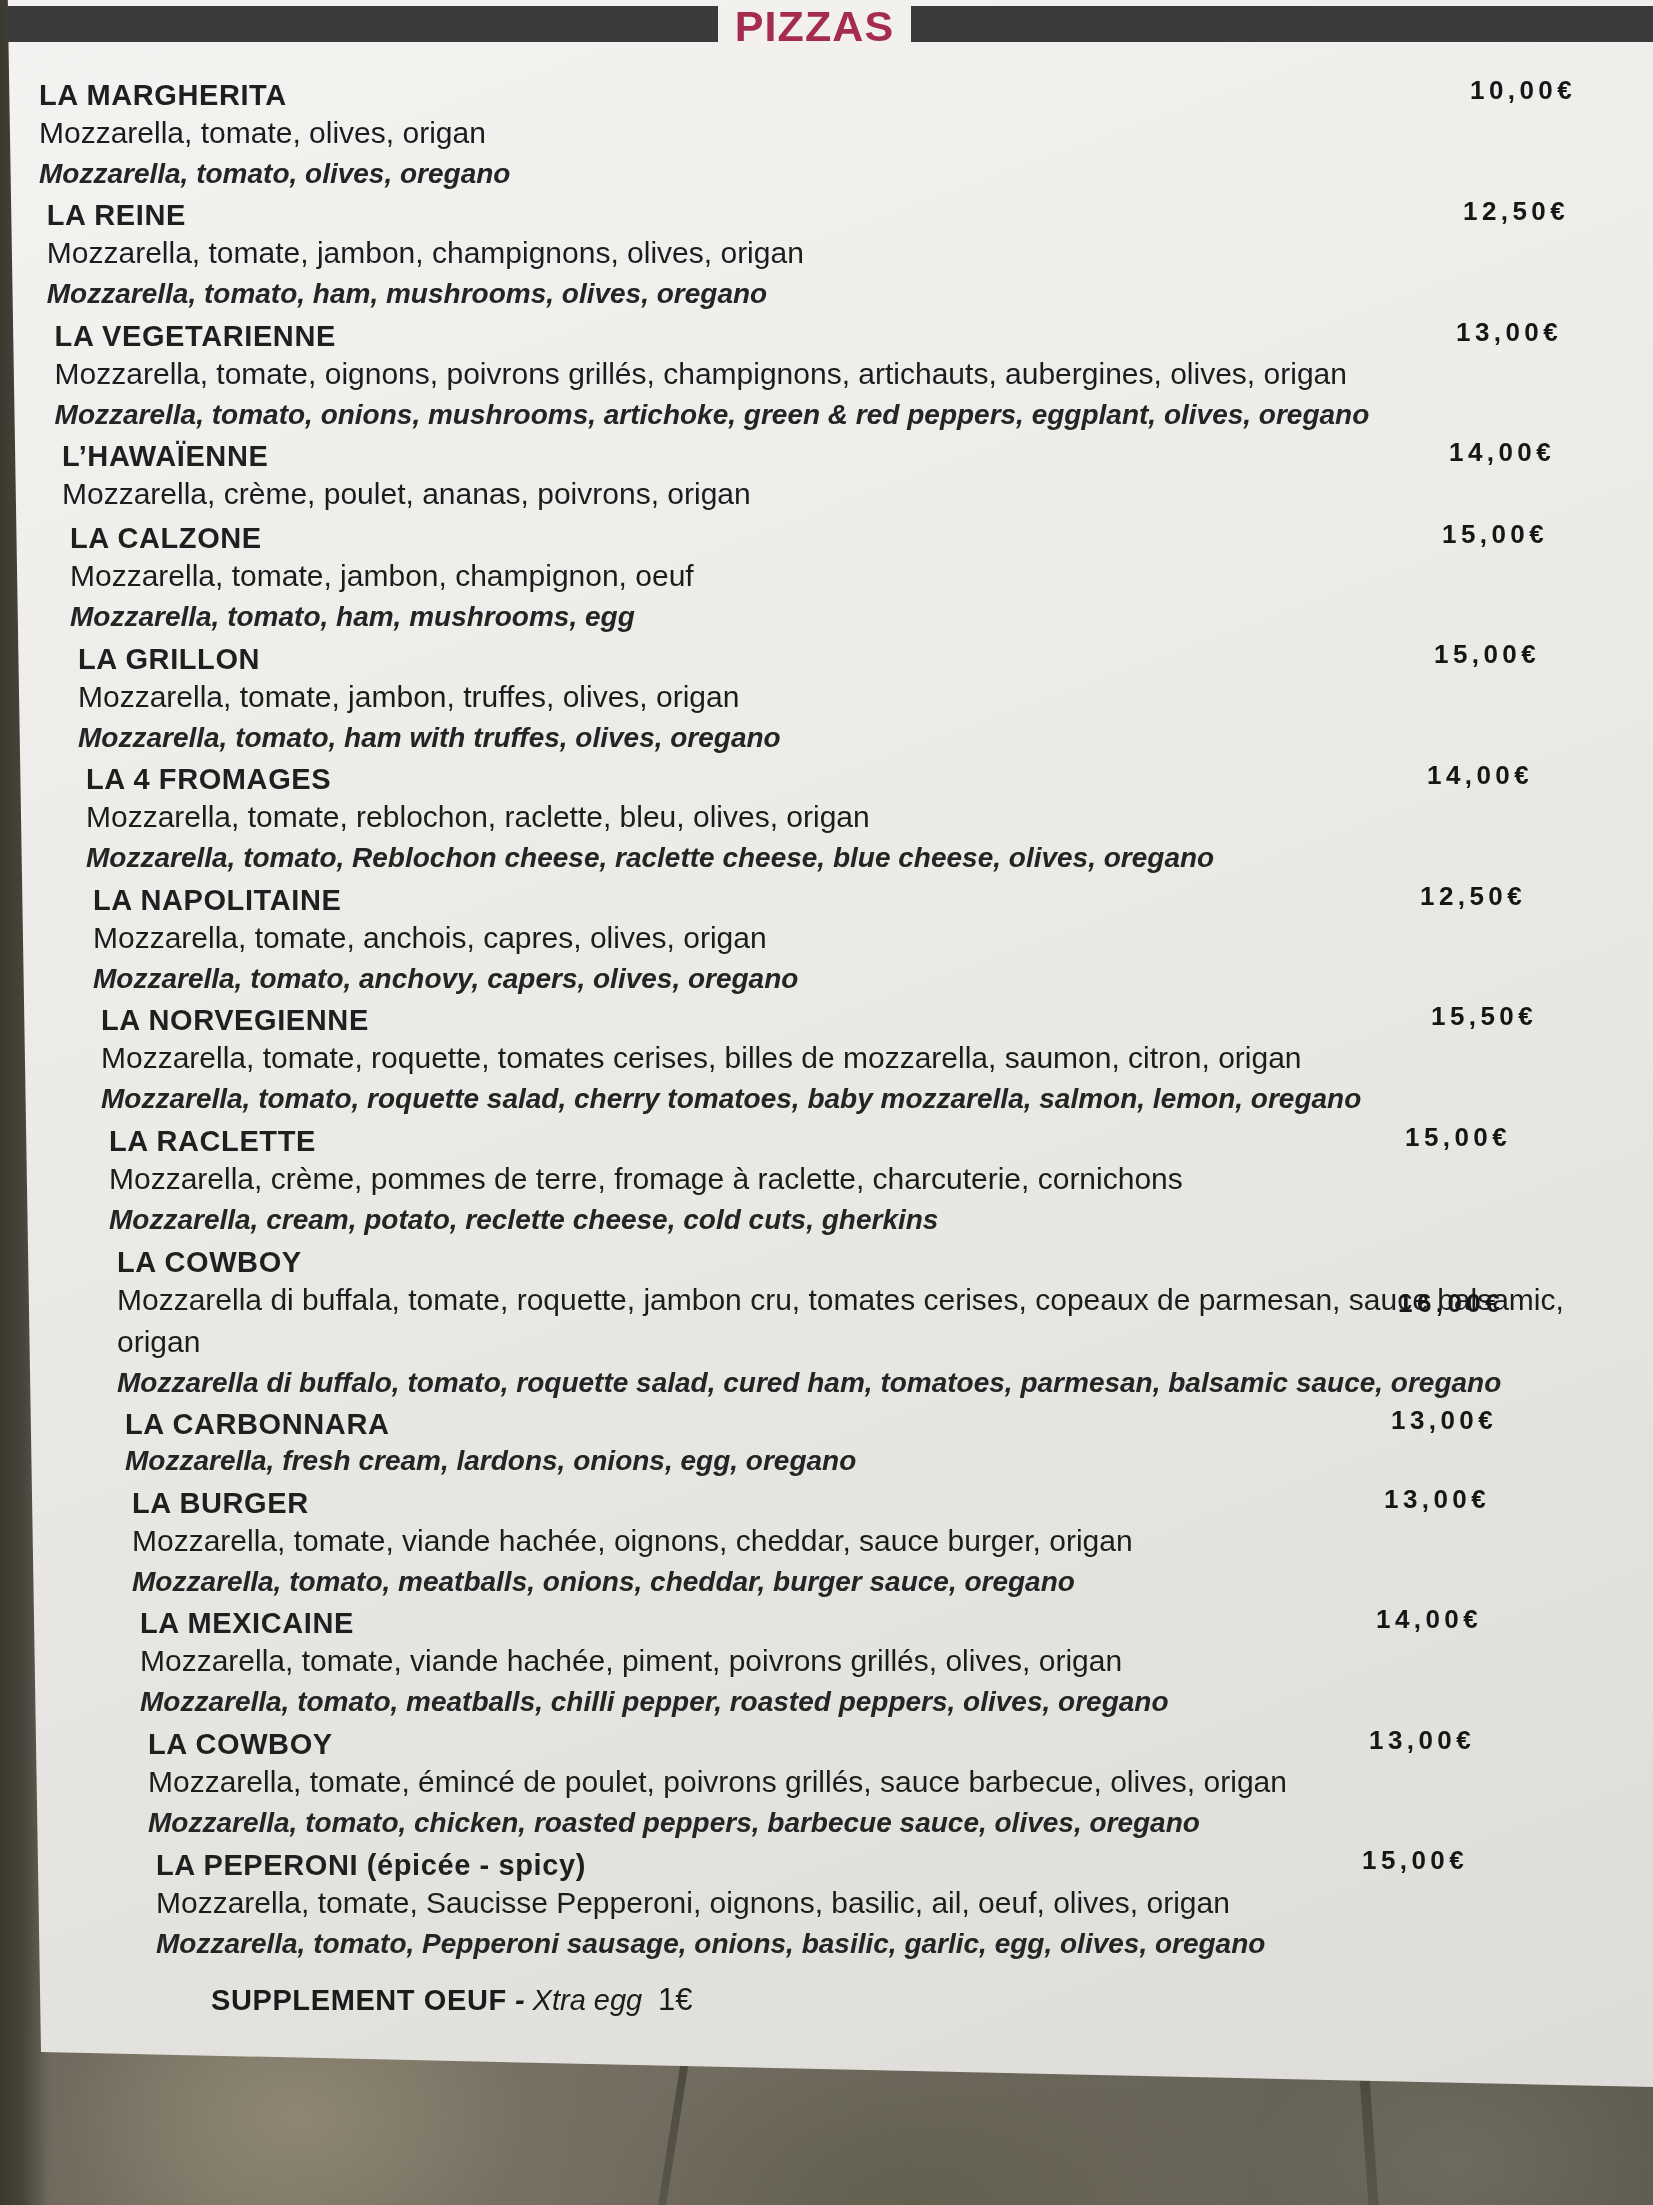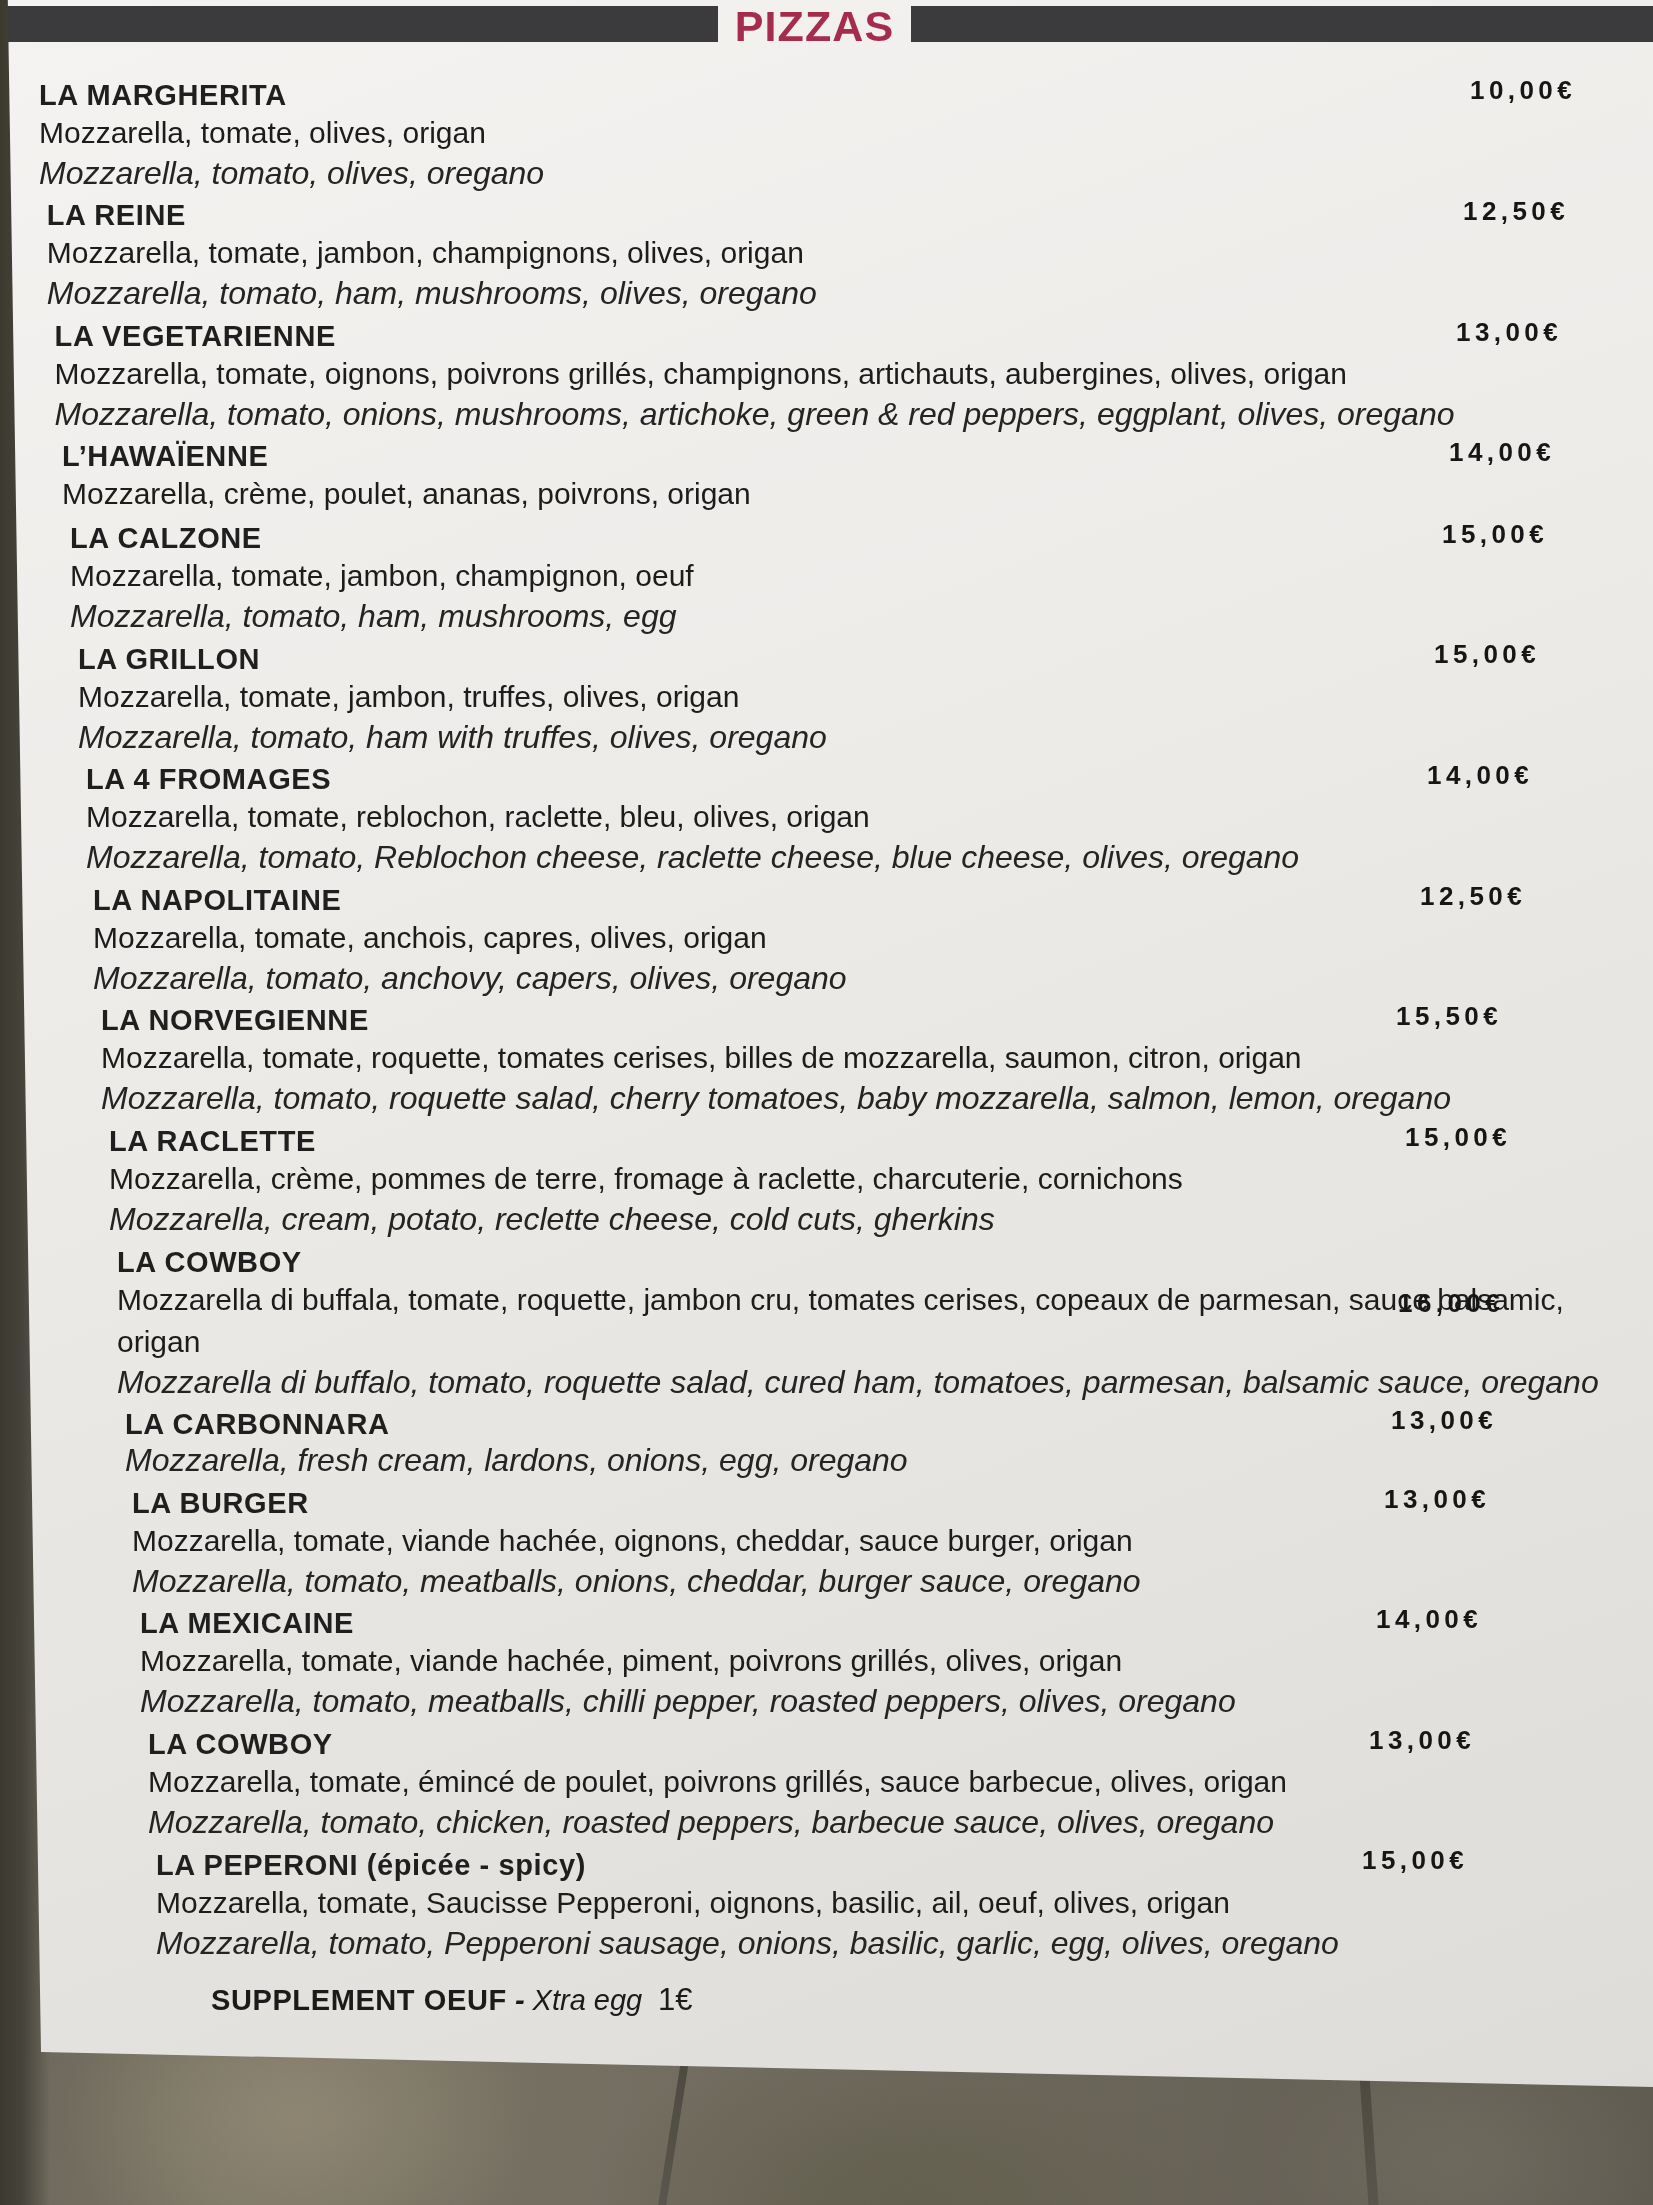--- a/index.html
+++ b/index.html
@@ -34,21 +34,21 @@
   .title{
     color:var(--accent,#a62c4e);
     font-weight:700;font-size:43px;line-height:36px;
     letter-spacing:1.1px;padding:0 16.7px;transform:translateY(2.2px);text-align:center;
   }
 
   .list{padding:36px 22px 0 39px;}
   .item{position:relative;margin-bottom:5.6px;}
   .item-name{font-weight:700;font-size:29px;line-height:34px;color:#1f1f1f;letter-spacing:0.6px;}
   .item-desc-fr{font-size:30px;line-height:42px;color:#1c1c1c;max-width:1534px;}
-  .item-desc-en{font-style:italic;font-size:32px;line-height:39px;color:#242424;max-width:1501px;}
+  .item-desc-en{font-style:italic;font-size:28px;line-height:39px;color:#242424;max-width:1501px;font-weight:bold;}
   .item-price{
     position:absolute;top:-2.2px;
     font-weight:700;font-size:26px;letter-spacing:4.4px;color:#161616;white-space:nowrap;
   }
 
   .supplement{margin:19px 0 0 211px;font-size:29px;color:#1b1b1b;}
   .sup-fr{font-weight:700;letter-spacing:0.6px;}
   .sup-sep{font-style:italic;font-weight:700;}
   .sup-en{font-style:italic;}
   .sup-price{font-size:31px;padding-left:7.8px;}
@@ -120,21 +120,21 @@
     <div class="item-name">LA NAPOLITAINE</div>
     <div class="item-desc-fr">Mozzarella, tomate, anchois, capres, olives, origan</div>
     <div class="item-desc-en">Mozzarella, tomato, anchovy, capers, olives, oregano</div>
     <div class="item-price" style="right: 106px;">12,50€</div>
   </div>
 
   <div class="item" style="padding-left: 62px;">
     <div class="item-name">LA NORVEGIENNE</div>
     <div class="item-desc-fr">Mozzarella, tomate, roquette, tomates cerises, billes de mozzarella, saumon, citron, origan</div>
     <div class="item-desc-en">Mozzarella, tomato, roquette salad, cherry tomatoes, baby mozzarella, salmon, lemon, oregano</div>
-    <div class="item-price" style="right: 130px;">15,50€</div>
+    <div class="item-price" style="right: 95px;">15,50€</div>
   </div>
 
   <div class="item" style="padding-left: 70px;">
     <div class="item-name">LA RACLETTE</div>
     <div class="item-desc-fr">Mozzarella, crème, pommes de terre, fromage à raclette, charcuterie, cornichons</div>
     <div class="item-desc-en">Mozzarella, cream, potato, reclette cheese, cold cuts, gherkins</div>
     <div class="item-price" style="right: 121px;">15,00€</div>
   </div>
 
   <div class="item" style="padding-left: 78px;">

